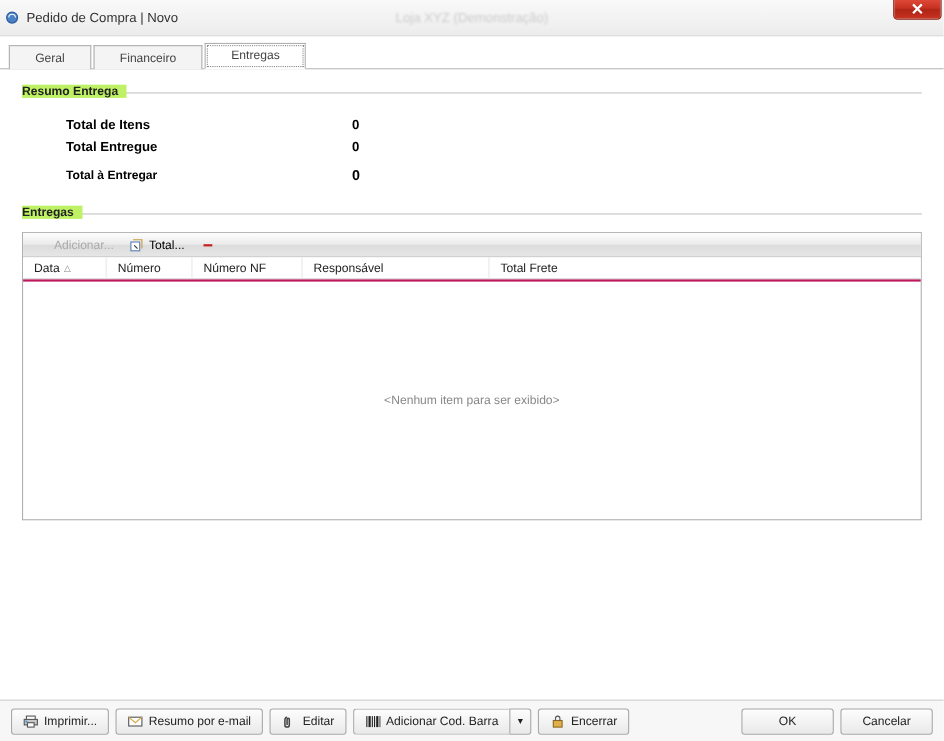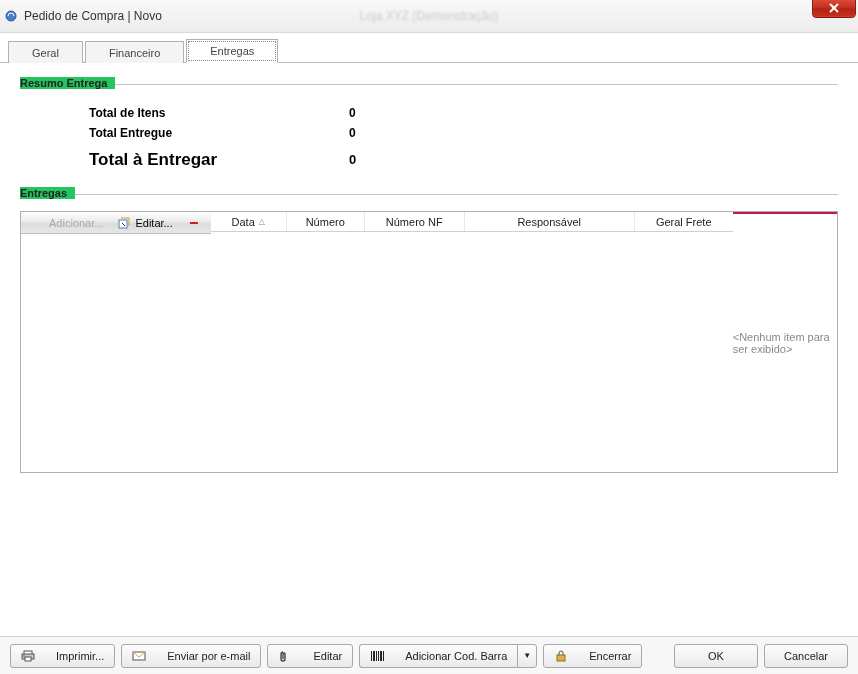--- a/index.html
+++ b/index.html
@@ -90,54 +90,54 @@
   .content {
     padding: 14px 20px 10px 20px;
   }
   .groupbox {
     position: relative;
     margin-bottom: 14px;
   }
   .groupbox-label {
     font-weight: bold;
     color: #222;
-    background: #22c55e;
+    background: #bef264;
     display: inline-block;
     padding-right: 8px;
     position: relative;
     z-index: 1;
     text-align: center;
   }
   .groupbox-line {
     position: absolute;
     top: 7px; left: 0; right: 0;
     border-top: 1px solid #c4c4c4;
     z-index: 0;
   }
   .resumo-table {
     margin: 14px 0 4px 40px;
   }
   .resumo-row {
     display: flex;
     line-height: 20px;
-    margin-left: 29px;
   }
   .resumo-row.bold { font-weight: bold; font-size: 13px; line-height: 26px; margin-top: 4px; }
   .resumo-label { width: 260px; font-weight: bold; font-size: 12px; }
-  .resumo-row.bold .resumo-label { font-size: 17px; }
+  .resumo-row.bold .resumo-label { font-size: 11px; }
   .resumo-value { font-weight: bold; font-size: 12px; }
   .resumo-row.bold .resumo-value { font-size: 13px; }
 
   
   .grid-wrap {
     margin-top: 12px;
     border: 1px solid #b0b0b0;
     background: #fff;
     height: 262px;
     display: flex;
+    flex-direction: column;
   }
   .grid-toolbar {
     height: 22px;
     background: linear-gradient(to bottom, #fefefe, #eaeaea 48%, #dcdcdc 52%, #e6e6e6);
     border-bottom: 1px solid #c0c0c0;
     display: flex;
     align-items: center;
     padding: 0 10px;
     gap: 14px;
     font-size: 11px;
@@ -156,21 +156,20 @@
     align-items: center;
     font-size: 11px;
     color: #222;
   }
   .grid-header .col {
     padding: 0 10px;
     border-right: 1px solid #e8e8e8;
     height: 100%;
     display: flex; align-items: center;
     gap: 4px;
-    justify-content: center;
   }
   .grid-header .col:last-child { border-right: none; flex: 1; }
   .sort-icon {
     font-size: 8px; color: #888;
   }
   .grid-body {
     flex: 1;
     display: flex; align-items: center; justify-content: center;
     color: #888;
     font-size: 11px;
@@ -189,21 +188,21 @@
     padding: 0 10px;
     gap: 6px;
   }
   .btn {
     height: 24px;
     border: 1px solid #a8a8a8;
     border-radius: 3px;
     background: linear-gradient(to bottom, #fdfdfd, #e9e9e9);
     display: flex; align-items: center; justify-content: center;
     padding: 0 10px;
-    gap: 21px;
+    gap: 5px;
     cursor: pointer;
     font-size: 11px;
     color: #222;
     text-align: right;
   }
   .btn-combo {
     display: flex;
   }
   .btn-combo .btn.main { border-radius: 3px 0 0 3px; border-right: none; }
   .btn-combo .btn.drop { border-radius: 0 3px 3px 0; padding: 0 5px; }
@@ -269,21 +268,21 @@
           <span>Adicionar...</span>
         </div>
         <div class="tb-item">
           <span class="tb-icon">
             <svg width="14" height="14" viewBox="0 0 14 14">
                 <rect x="2" y="4" width="8" height="8" fill="#fff" stroke="#5b7fb3"></rect>
                 <path d="M4 2 L12 2 L12 10" stroke="#c99a3a" fill="none"></path>
                 <path d="M5 7 L8 10" stroke="#333"></path>
               </svg>
           </span>
-          <span>Editar...</span>
+          <span>Total...</span>
         </div>
         <div class="tb-item">
           <span class="tb-icon">
             <svg width="12" height="12" viewBox="0 0 12 12">
                 <rect x="2" y="5" width="8" height="2" fill="#c62020"></rect>
               </svg>
           </span>
         </div>
       </div>
 
@@ -295,21 +294,21 @@
         <div class="col" style="width:78px">
           <span>Número</span>
         </div>
         <div class="col" style="width:100px">
           <span>Número NF</span>
         </div>
         <div class="col" style="width:170px">
           <span>Responsável</span>
         </div>
         <div class="col" style="width:98px">
-          <span>Geral Frete</span>
+          <span>Total Frete</span>
         </div>
       </div>
 
       <div class="grid-body">
         <span>&lt;Nenhum item para ser exibido&gt;</span>
       </div>
     </div>
   </div>
 </div>
 
@@ -325,21 +324,21 @@
     </span>
     <span>Imprimir...</span>
   </div>
   <div class="btn wider">
     <span class="icon">
       <svg width="14" height="14" viewBox="0 0 14 14">
           <rect x="1" y="3" width="12" height="8" fill="#fff" stroke="#555"></rect>
           <path d="M1 3 L7 8 L13 3" fill="none" stroke="#d9a53a"></path>
         </svg>
     </span>
-    <span>Enviar por e-mail</span>
+    <span>Resumo por e-mail</span>
   </div>
   <div class="btn">
     <span class="icon">
       <svg width="14" height="14" viewBox="0 0 14 14">
           <path d="M5 3 Q3 3 3 6 L3 10 Q3 12 5 12 Q7 12 7 10 L7 5 Q7 4 6 4 Q5 4 5 5 L5 10" fill="none" stroke="#444" stroke-width="1.4"></path>
         </svg>
     </span>
     <span>Editar</span>
   </div>
   <div class="btn-combo">

